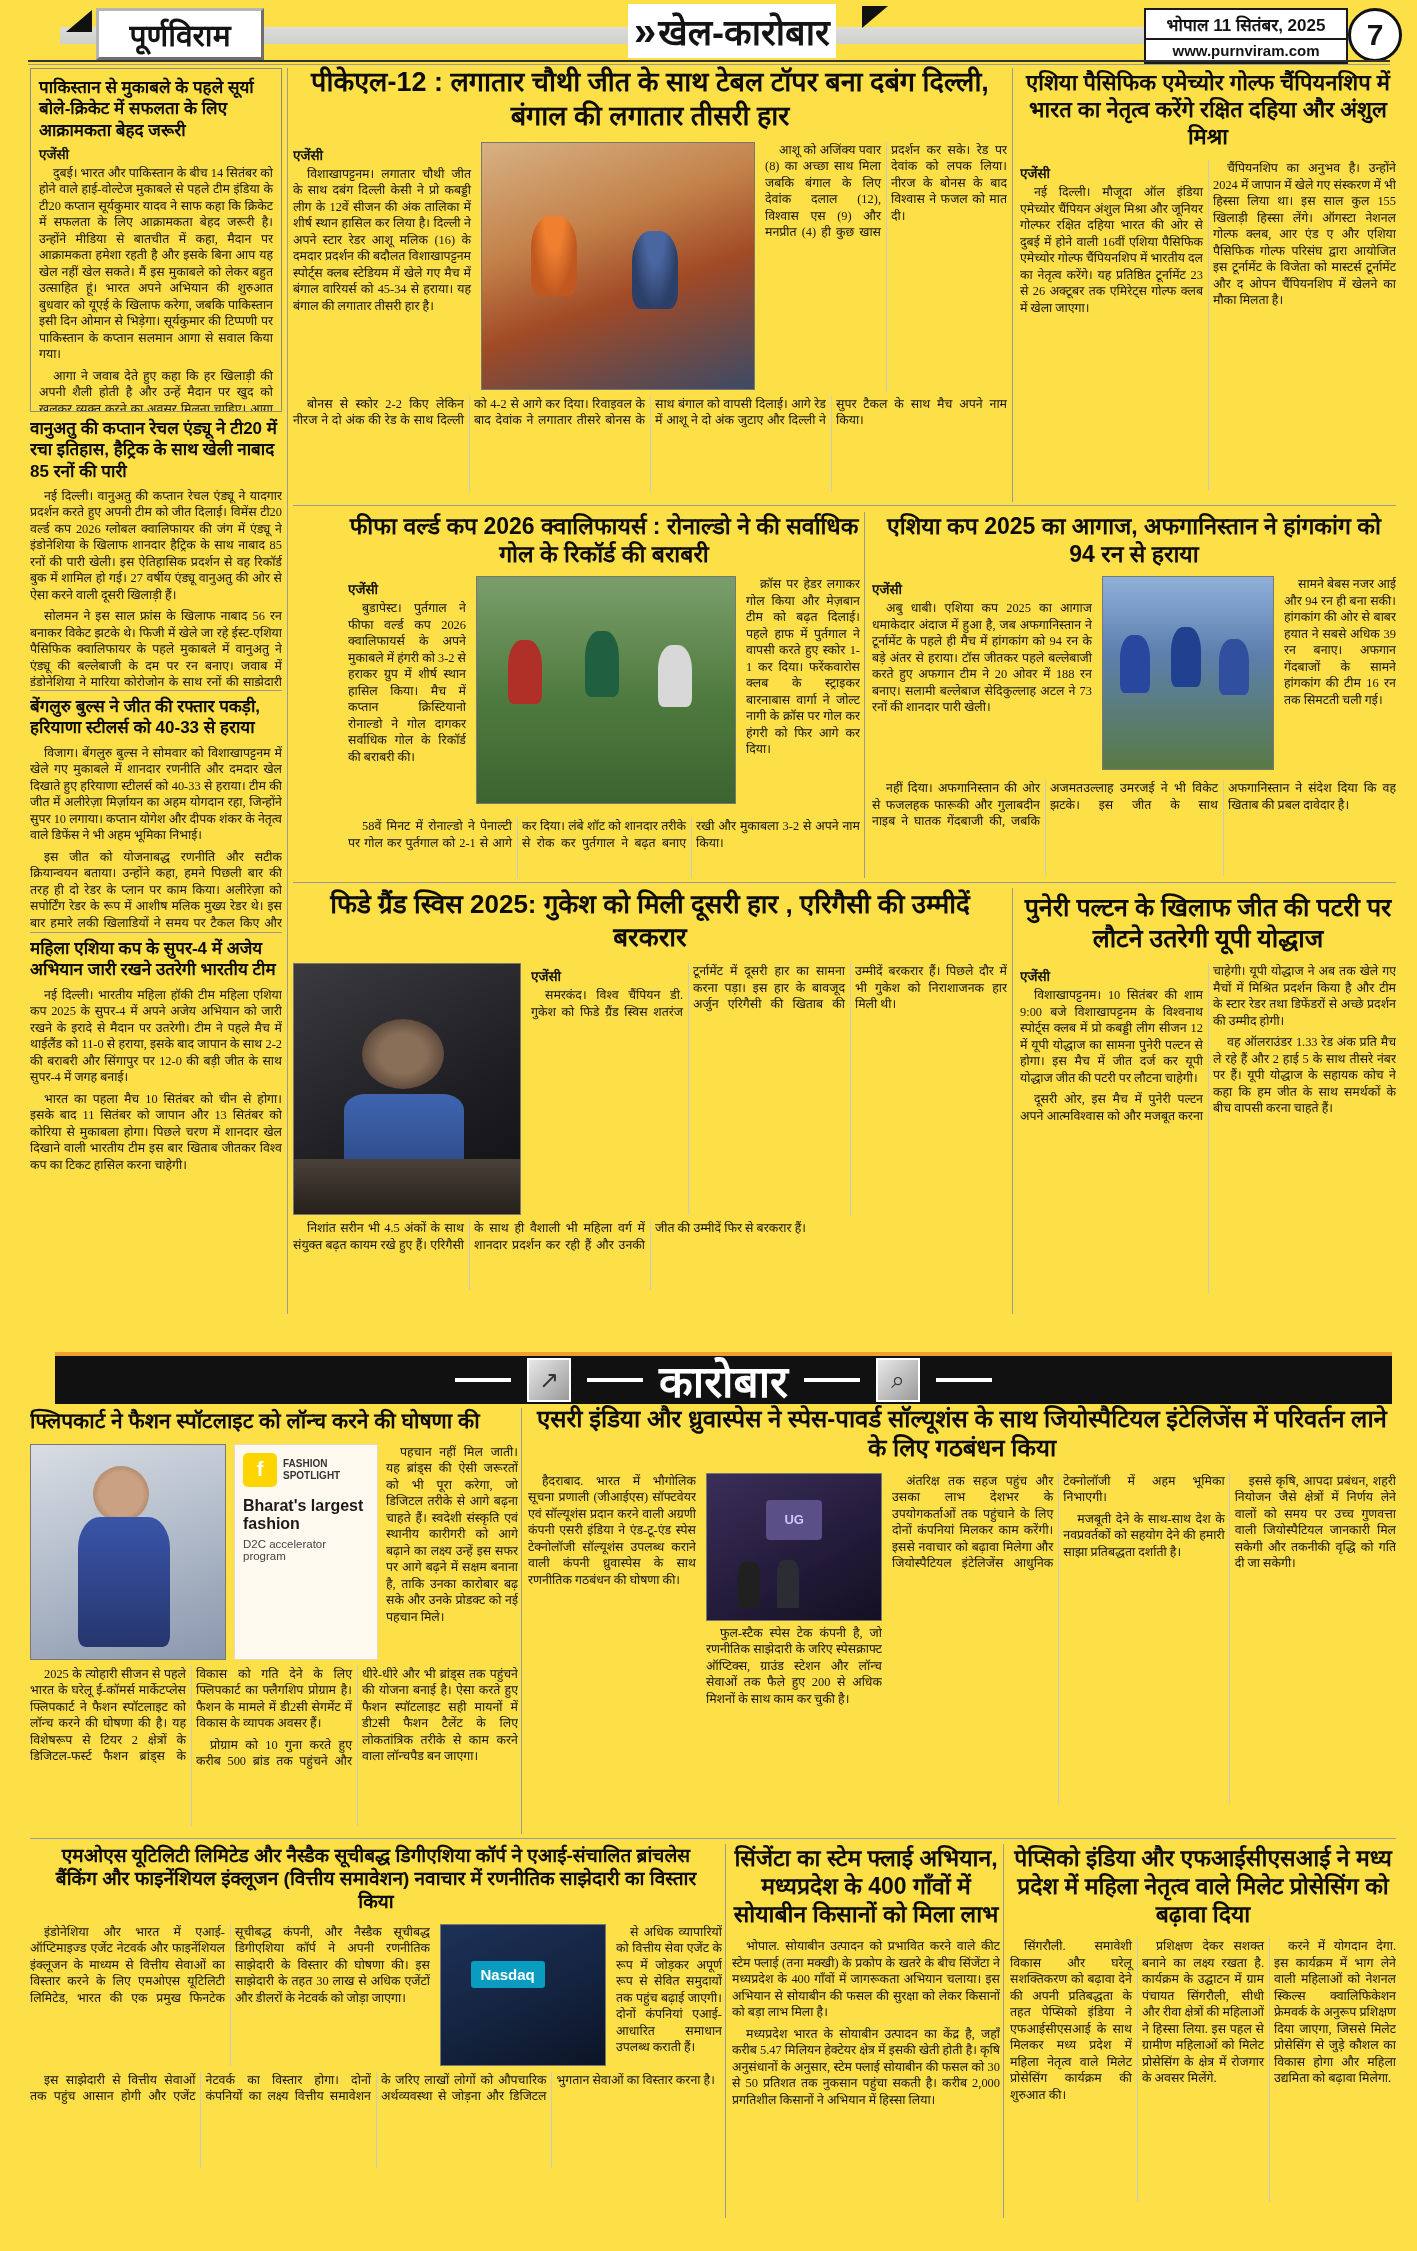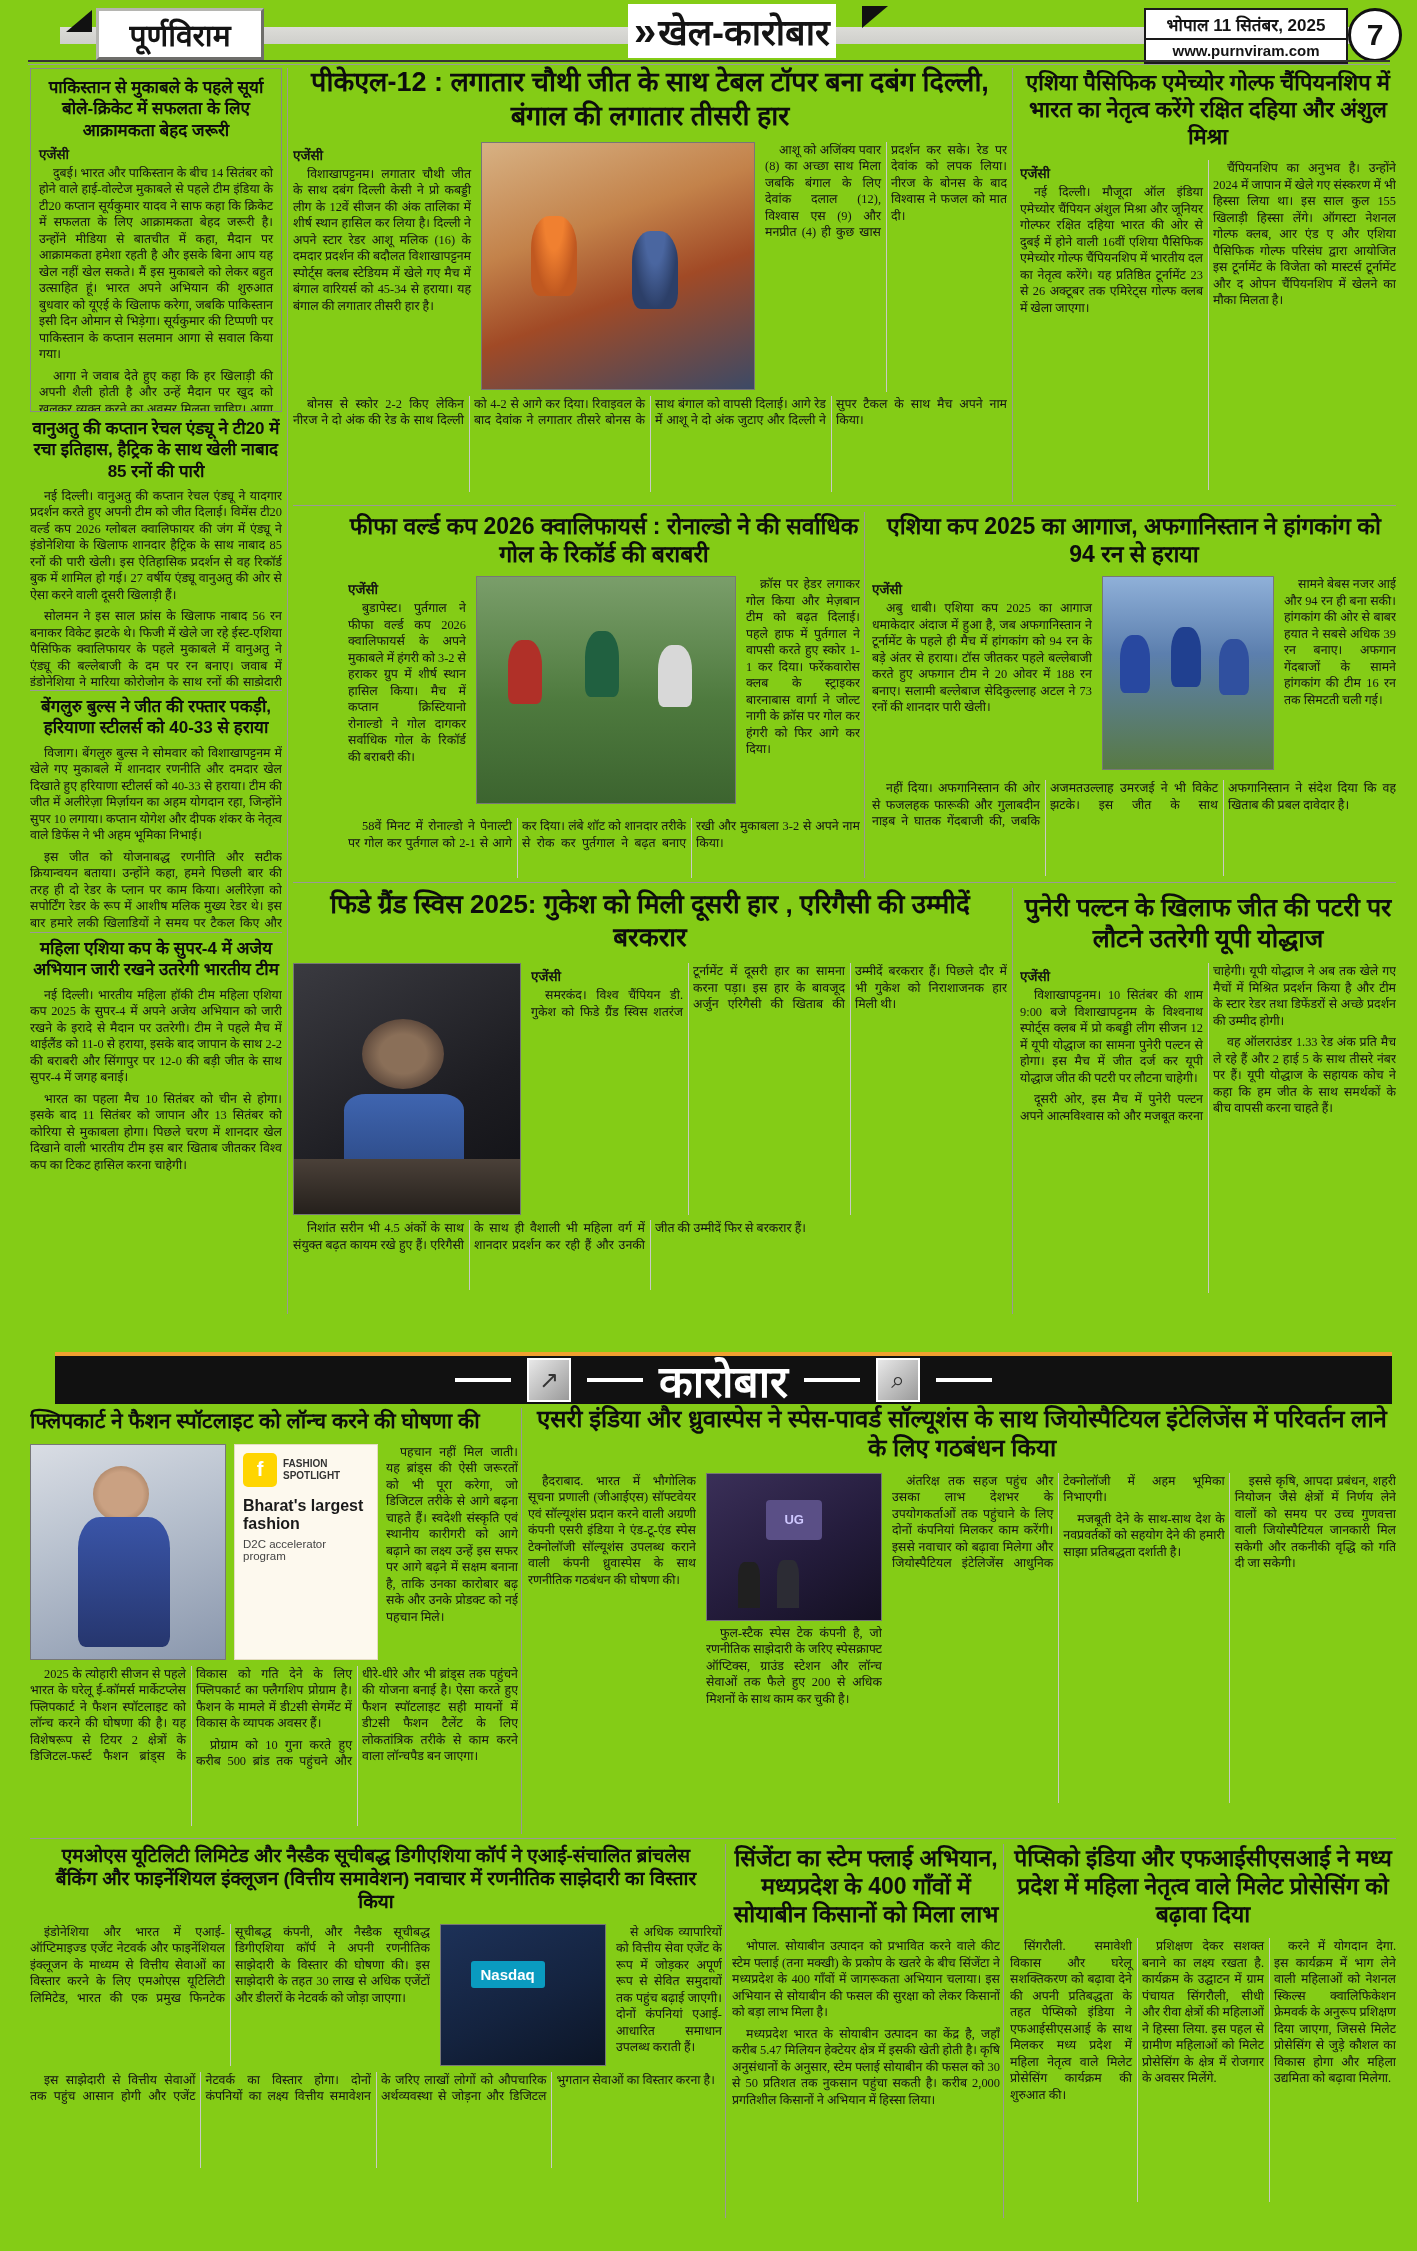--- a/index.html
+++ b/index.html
@@ -1,22 +1,22 @@
 <!DOCTYPE html>
 <html><head>
 <meta charset="utf-8">
 <style>
   html,body{margin:0;padding:0;background:#e8e8e4;}
-  #page{position:relative;width:1417px;height:2251px;background:#84cc16;font-family:"Liberation Serif",serif;color:#141414;overflow:hidden;}
+  #page{position:relative;width:1417px;height:2251px;background:#fde047;font-family:"Liberation Serif",serif;color:#141414;overflow:hidden;}
   .abs{position:absolute;}
   .rule-v{position:absolute;width:1px;background:#9a9a96;}
   .rule-h{position:absolute;height:1px;background:#9a9a96;}
   .box{border:1px solid #8a8a86;}
   h1,h2,h3{margin:0;font-family:"Liberation Sans",sans-serif;font-weight:bold;color:#0d0d0d;}
-  .hl-s{font-size:17px;line-height:1.25;text-align:center;}
+  .hl-s{font-size:17px;line-height:1.25;}
   .hl-m{font-size:23px;line-height:1.22;text-align:center;}
   .hl-l{font-size:27px;line-height:1.25;text-align:center;}
   .byline{font-weight:bold;font-size:13.5px;font-family:"Liberation Sans",sans-serif;margin:4px 0 2px 0;}
   p.body{margin:0 0 5px 0;font-size:12.4px;line-height:1.33;text-align:justify;text-indent:14px;}
   .cols2{column-count:2;column-gap:10px;column-rule:1px solid #c9c9c5;}
   .cols3{column-count:3;column-gap:10px;column-rule:1px solid #c9c9c5;}
   .cols4{column-count:4;column-gap:10px;column-rule:1px solid #c9c9c5;}
   .clip{overflow:hidden;}
   .photo{position:relative;overflow:hidden;border:1px solid #777;}
   

